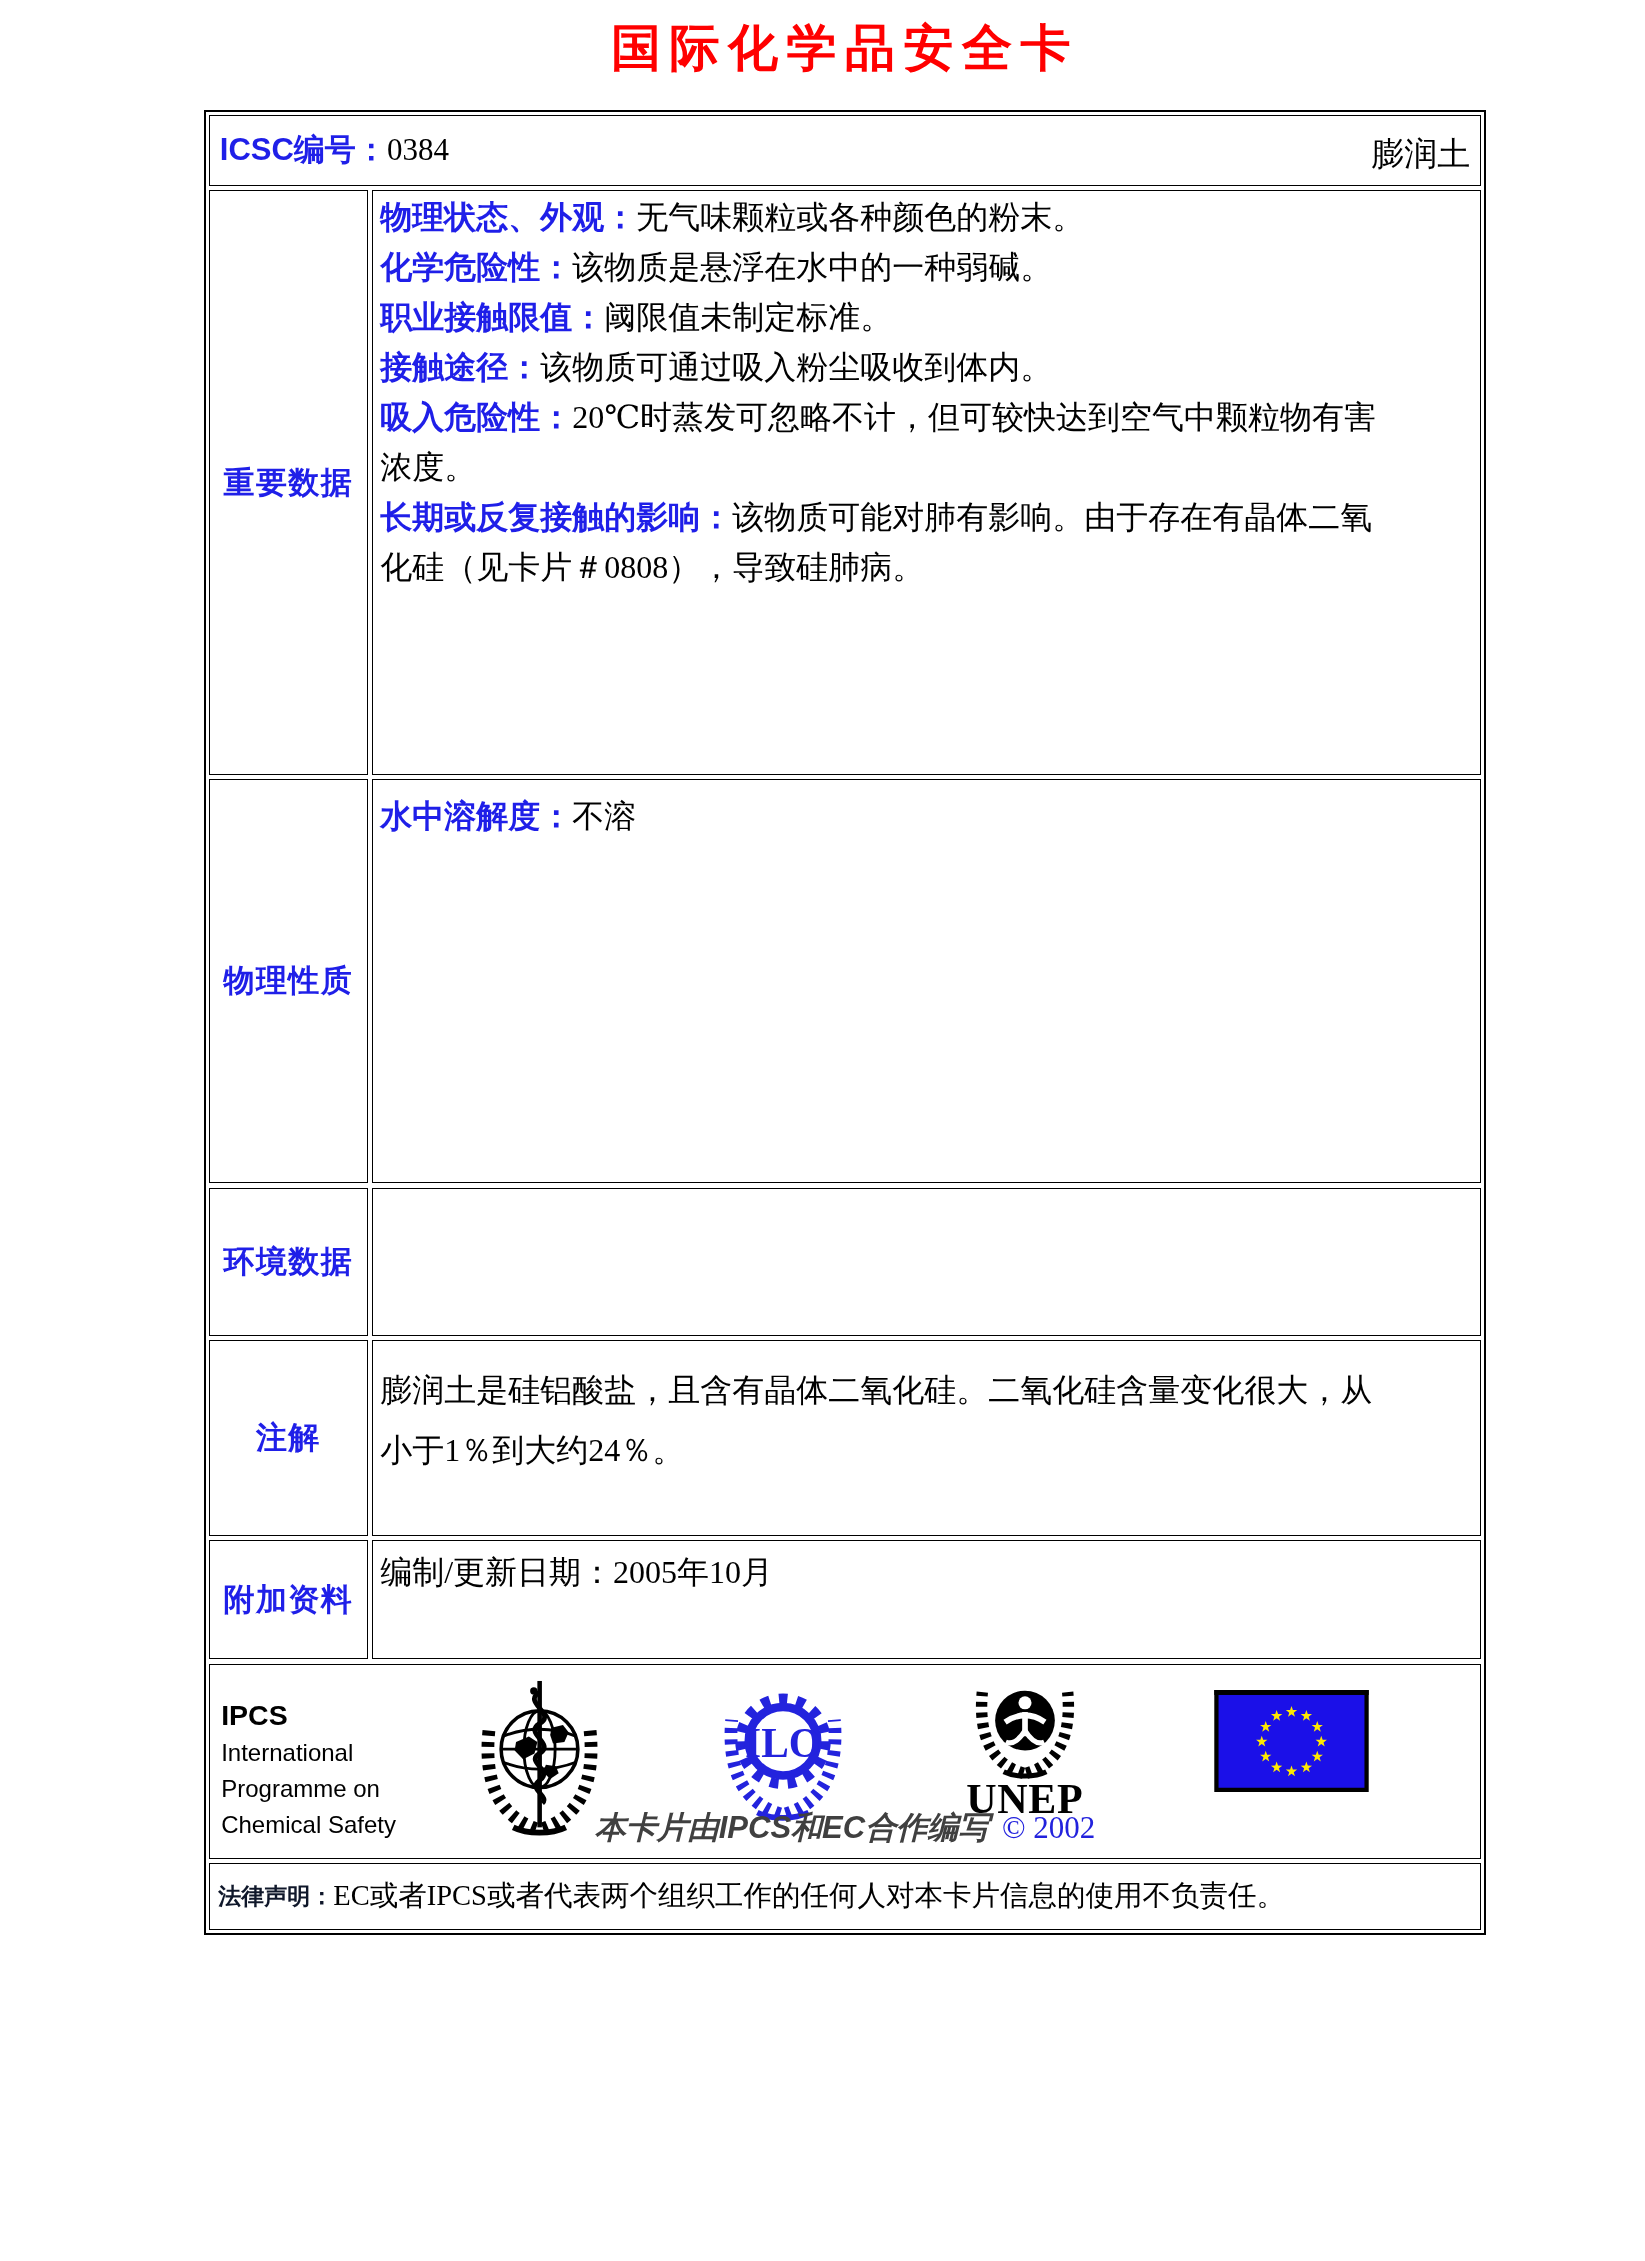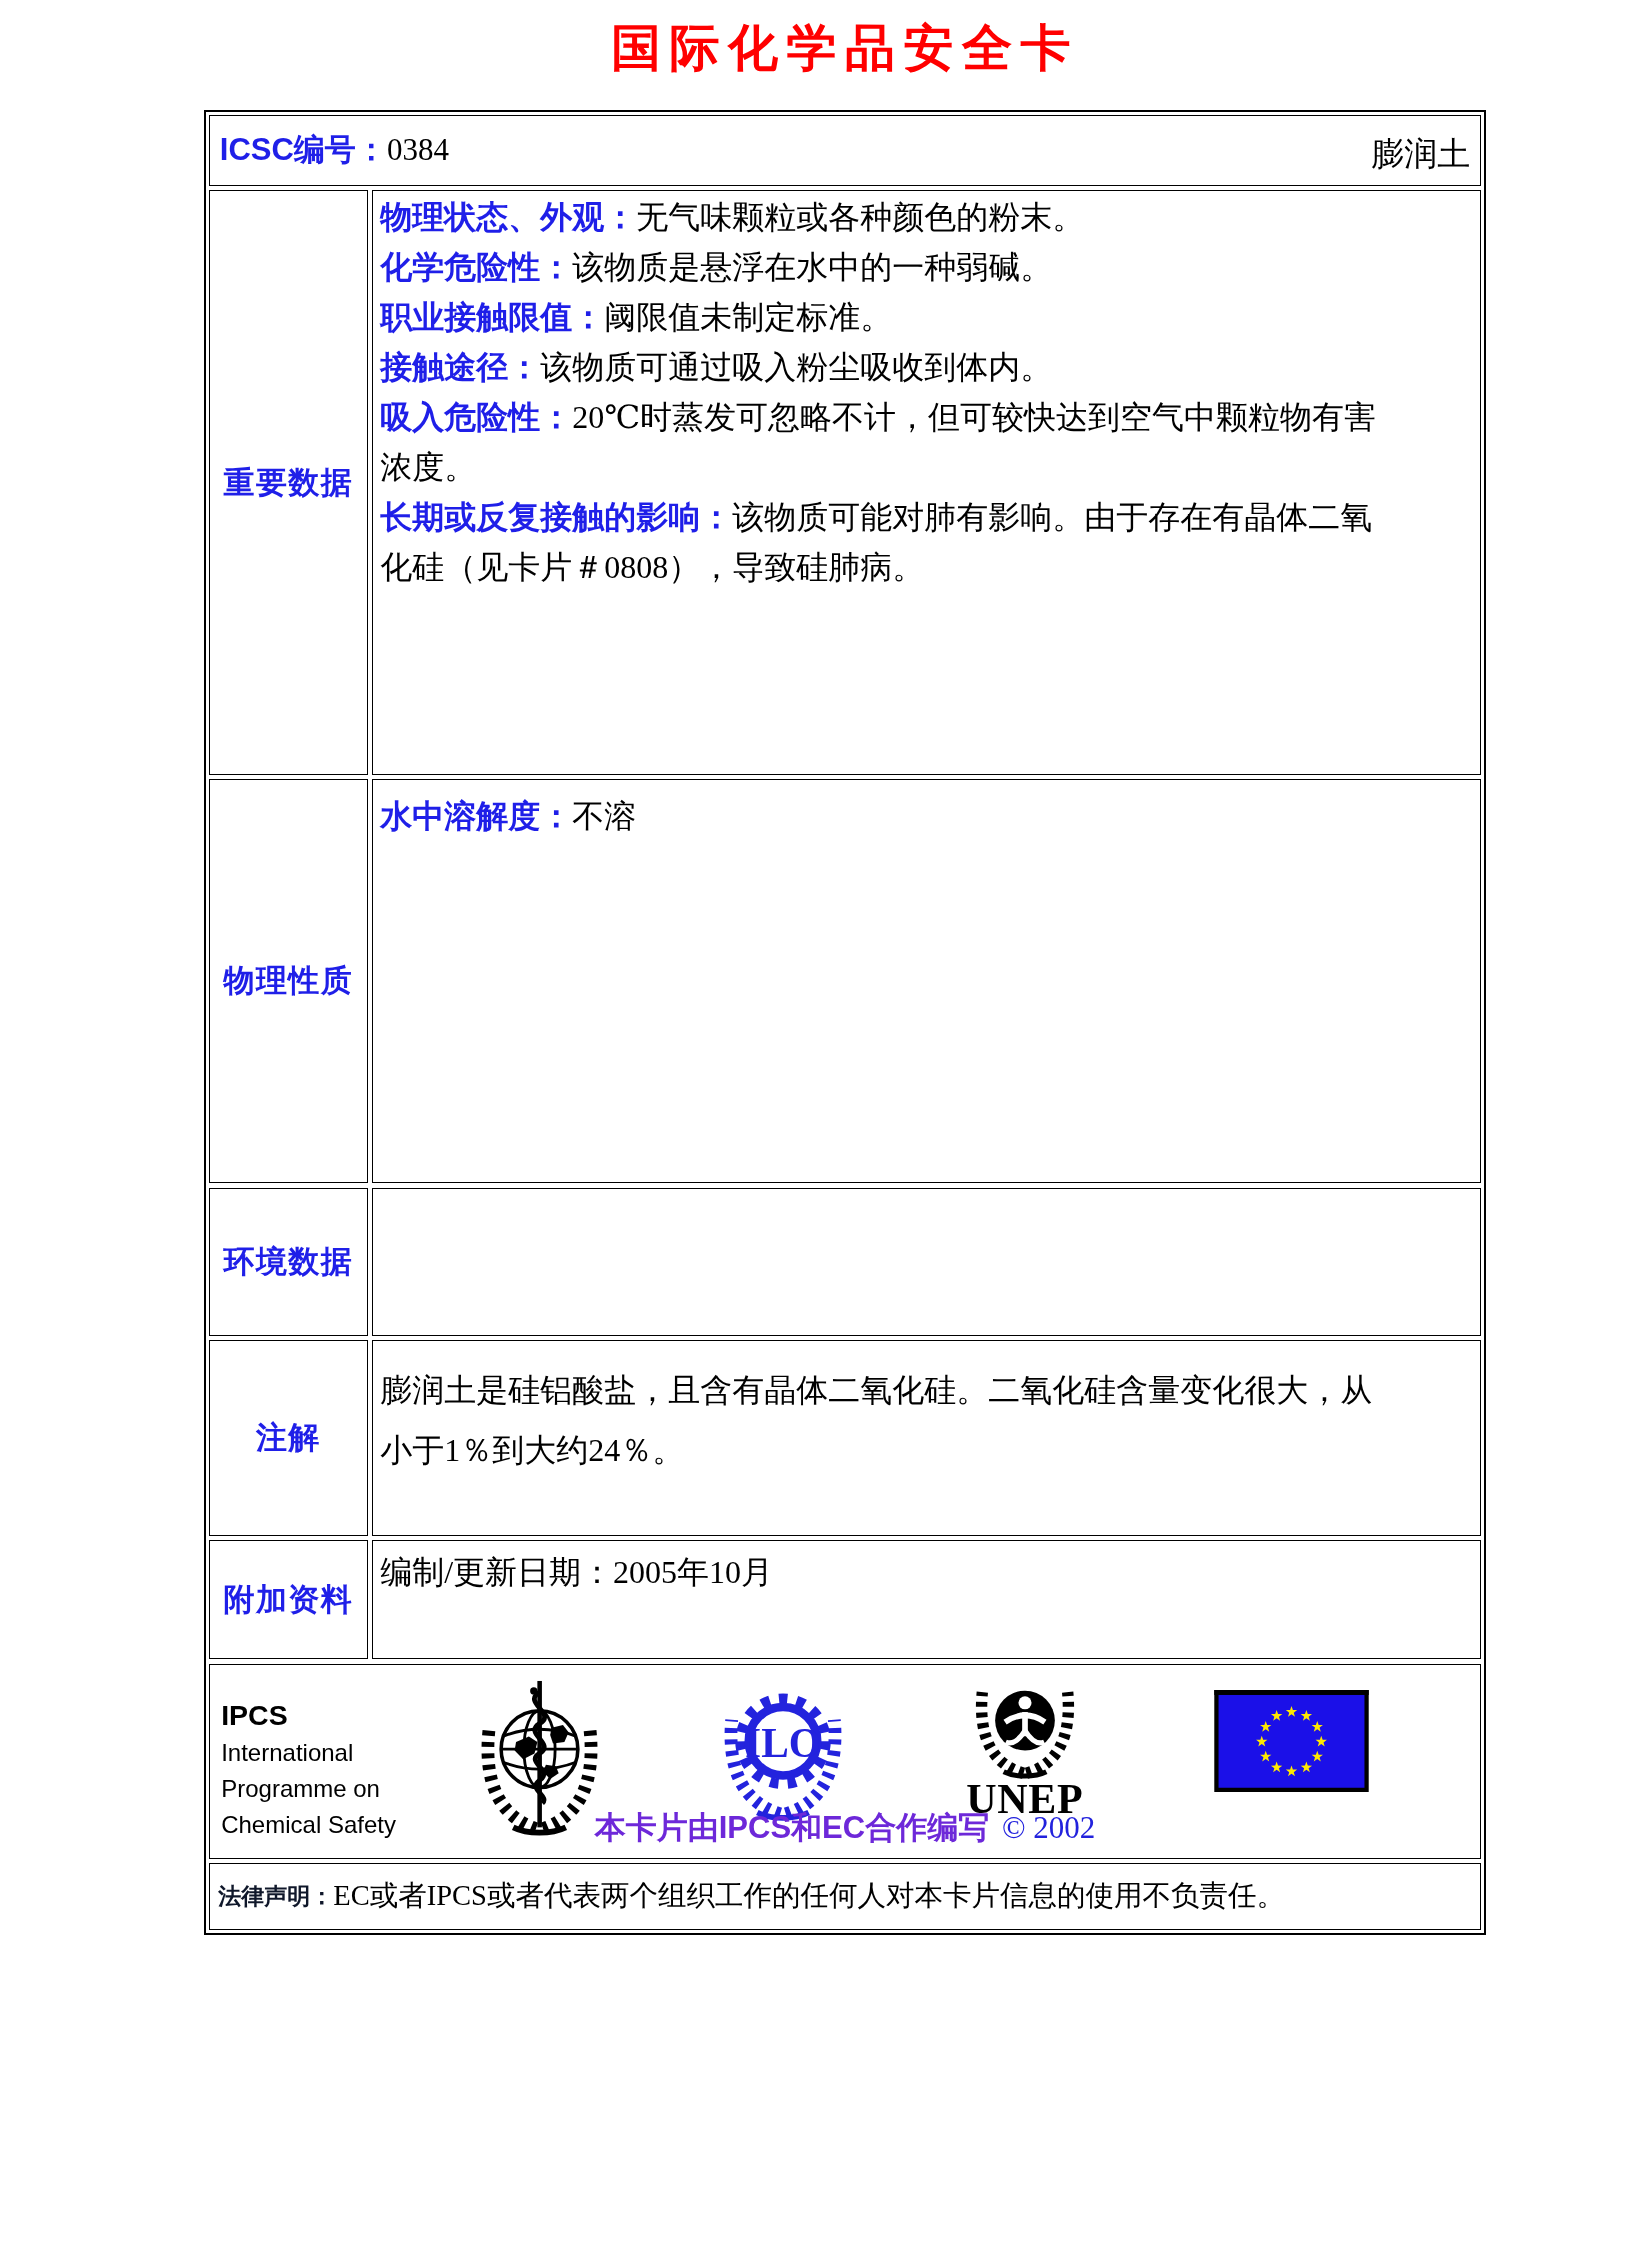--- a/index.html
+++ b/index.html
@@ -47,21 +47,21 @@
     font-family:"Liberation Sans","DejaVu Sans",sans-serif;color:#000;}
   .ipcs-title{font-size:28.5px;font-weight:bold;line-height:40px;}
   .ipcs-line{font-size:24px;line-height:36px;}
   .logo-who{position:absolute;left:262px;top:10px;}
   .logo-ilo{position:absolute;left:506px;top:12.8px;}
   .logo-unep{position:absolute;left:751px;top:10px;width:128px;text-align:center;}
   .unep-text{font-size:42px;font-weight:bold;letter-spacing:0.7px;line-height:36px;
     font-family:"Liberation Serif","DejaVu Serif",serif;}
   .logo-eu{position:absolute;left:1004px;top:25.6px;}
   .copyright{position:absolute;left:0;right:0;bottom:8.5px;text-align:center;font-size:31px;}
-  .copy-main{color:#6d28d9;font-weight:bold;font-family:"Liberation Sans","DejaVu Sans",sans-serif;}
+  .copy-main{color:#404040;font-weight:bold;font-family:"Liberation Sans","DejaVu Sans",sans-serif;font-style:italic;}
   .copy-year{color:#2222dd;margin-left:12.8px;font-family:"Liberation Serif","DejaVu Serif",serif;}
 
   .legal-cell{flex:1;display:flex;align-items:center;padding:0 8.5px;}
   .legal-label{font-size:23px;font-weight:bold;color:#0f172a;
     font-family:Liberation Sans, sans-serif;}
   .legal-text{font-size:28.5px;}
 </style>
 </head>
 <body>
 

